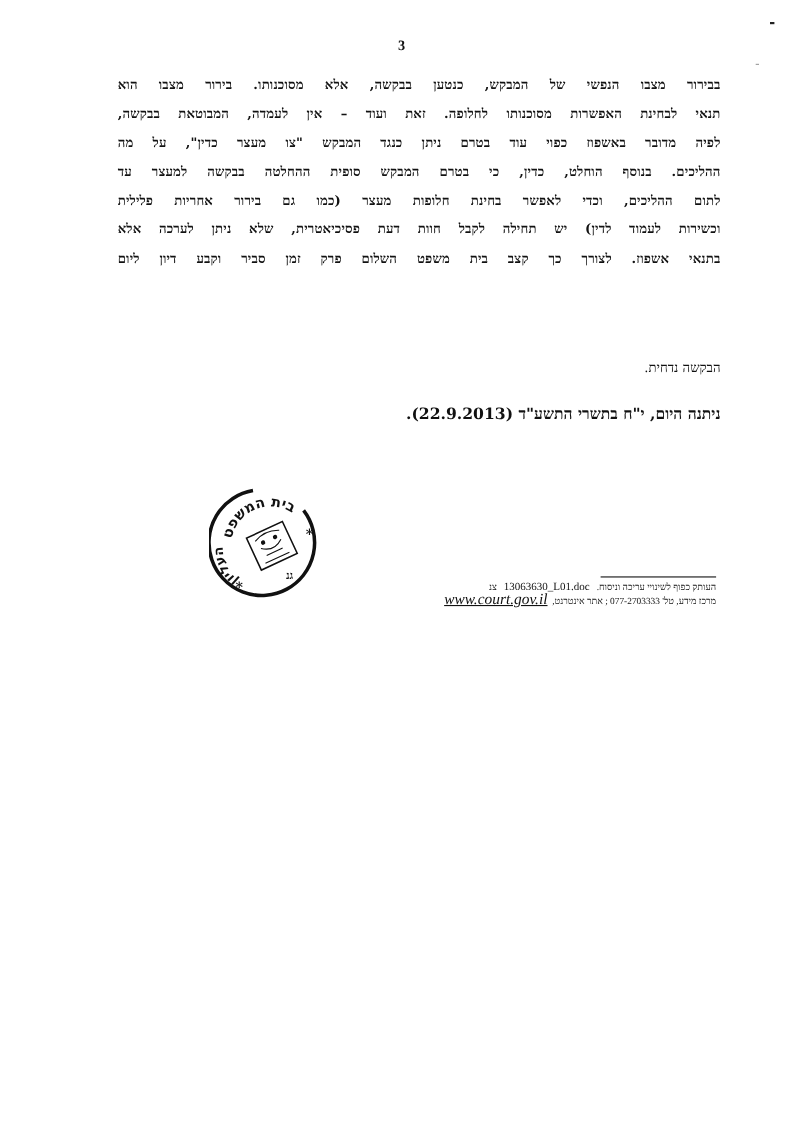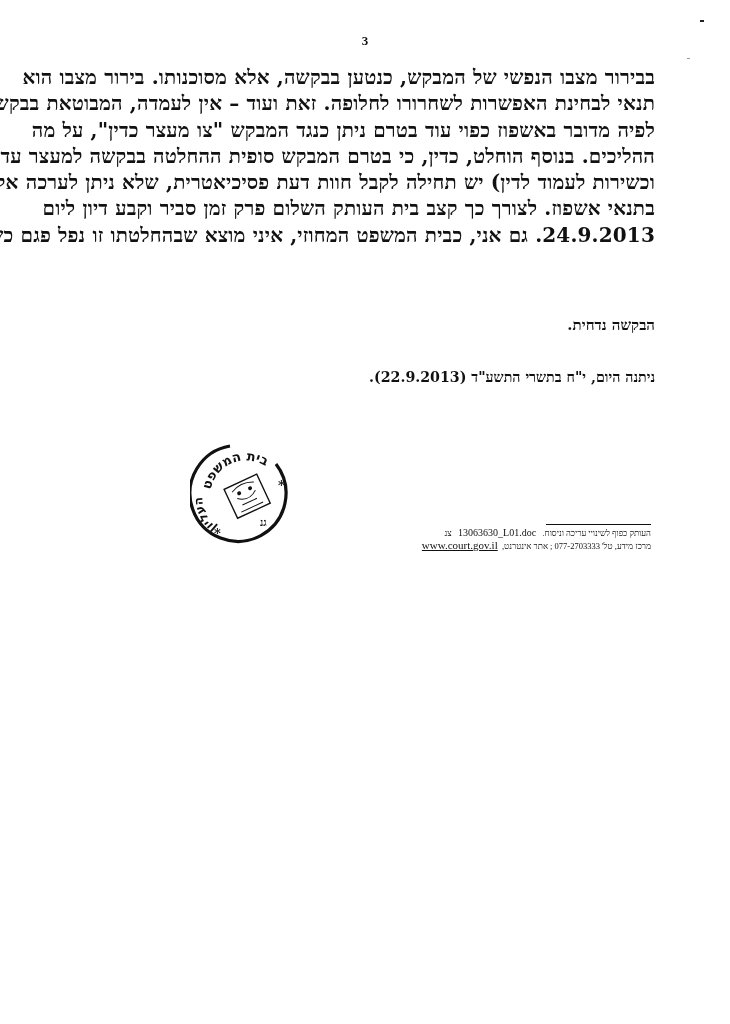--- a/index.html
+++ b/index.html
@@ -11,63 +11,63 @@
     .page-num {
       position: absolute; top: 33px; left: 0; width: 730px;
       text-align: center; font-size: 13px; font-weight: bold;
       font-family: "Liberation Serif", serif;
     }
     .body {
       position: absolute; top: 64px; left: 107px; width: 548px;
       direction: rtl; text-align: justify;
     }
     .line {
-      height: 26.3px; line-height: 26.3px; font-size: 20px; font-weight: bold;
+      height: 26.3px; line-height: 26.3px; font-size: 12px; font-weight: bold;
       white-space: nowrap; text-align: justify; text-align-last: justify;
       letter-spacing: 0.15px;
     }
     .line.last { text-align-last: right; }
     .ruling {
-      position: absolute; top: 316px; right: 75px; direction: rtl;
-      font-size: 15px; font-weight: bold;
+      position: absolute; top: 327px; right: 75px; direction: rtl;
+      font-size: 12px; font-weight: normal;
     }
     .given {
       position: absolute; top: 369px; right: 75px; direction: rtl;
       font-size: 14.2px; font-weight: bold;
     }
     .stamp {
       position: absolute; left: 190px; top: 438px; width: 108px; height: 108px;
     }
     .footer {
       position: absolute; top: 524px; left: 383px; width: 268px;
       direction: rtl; font-family: "Liberation Serif", serif;
     }
     .footer-rule {
       border-top: 1px solid #111; width: 105px; margin-right: 0; margin-bottom: 2px;
     }
     .footer-line { font-size: 8.5px; line-height: 12px; white-space: nowrap; }
-    .url { text-decoration: underline; direction: ltr; unicode-bidi: embed; font-size: 11px; }
+    .url { text-decoration: underline; direction: ltr; unicode-bidi: embed; font-size: 14px; font-style: italic; }
     .docname { font-size: 10px; direction: ltr; unicode-bidi: embed; }
     .scan-mark {
       position: absolute; width: 4px; height: 2px; background: #222;
     }
   </style>
 </head>
 <body>
 
 <div class="page-num">3</div>
 
 <div class="body">
   <div class="line">בבירור מצבו הנפשי של המבקש, כנטען בבקשה, אלא מסוכנותו. בירור מצבו הוא</div>
-  <div class="line">תנאי לבחינת האפשרות לשחרורו לחלופה. זאת ועוד – אין לעמדה, המבוטאת בבקשה,</div>
+  <div class="line">תנאי לבחינת האפשרות מסוכנותו לחלופה. זאת ועוד – אין לעמדה, המבוטאת בבקשה,</div>
   <div class="line">לפיה מדובר באשפוז כפוי עוד בטרם ניתן כנגד המבקש "צו מעצר כדין", על מה</div>
   <div class="line">ההליכים. בנוסף הוחלט, כדין, כי בטרם המבקש סופית ההחלטה בבקשה למעצר עד</div>
+  <div class="line">לתום ההליכים, וכדי לאפשר בחינת חלופות מעצר (כמו גם בירור אחריות פלילית</div>
   <div class="line">וכשירות לעמוד לדין) יש תחילה לקבל חוות דעת פסיכיאטרית, שלא ניתן לערכה אלא</div>
-  <div class="line">בתנאי אשפוז. לצורך כך קצב בית העותק השלום פרק זמן סביר וקבע דיון ליום</div>
-  <div class="line last">24.9.2013. גם אני, כבית המשפט המחוזי, איני מוצא שבהחלטתו זו נפל פגם כשלהו.</div>
+  <div class="line">בתנאי אשפוז. לצורך כך קצב בית משפט השלום פרק זמן סביר וקבע דיון ליום</div>
 </div>
 
 <div class="ruling">הבקשה נדחית.</div>
 <div class="given">ניתנה היום, י"ח בתשרי התשע"ד (22.9.2013).</div>
 
 <div class="stamp">
   <svg width="108" height="108" viewBox="0 0 108 108">
     <defs>
       <path id="arcTop" d="M 20 60 A 36 36 0 0 1 88 42"></path>
       <path id="arcBot" d="M 30 92 A 38 38 0 0 1 16 44"></path>

